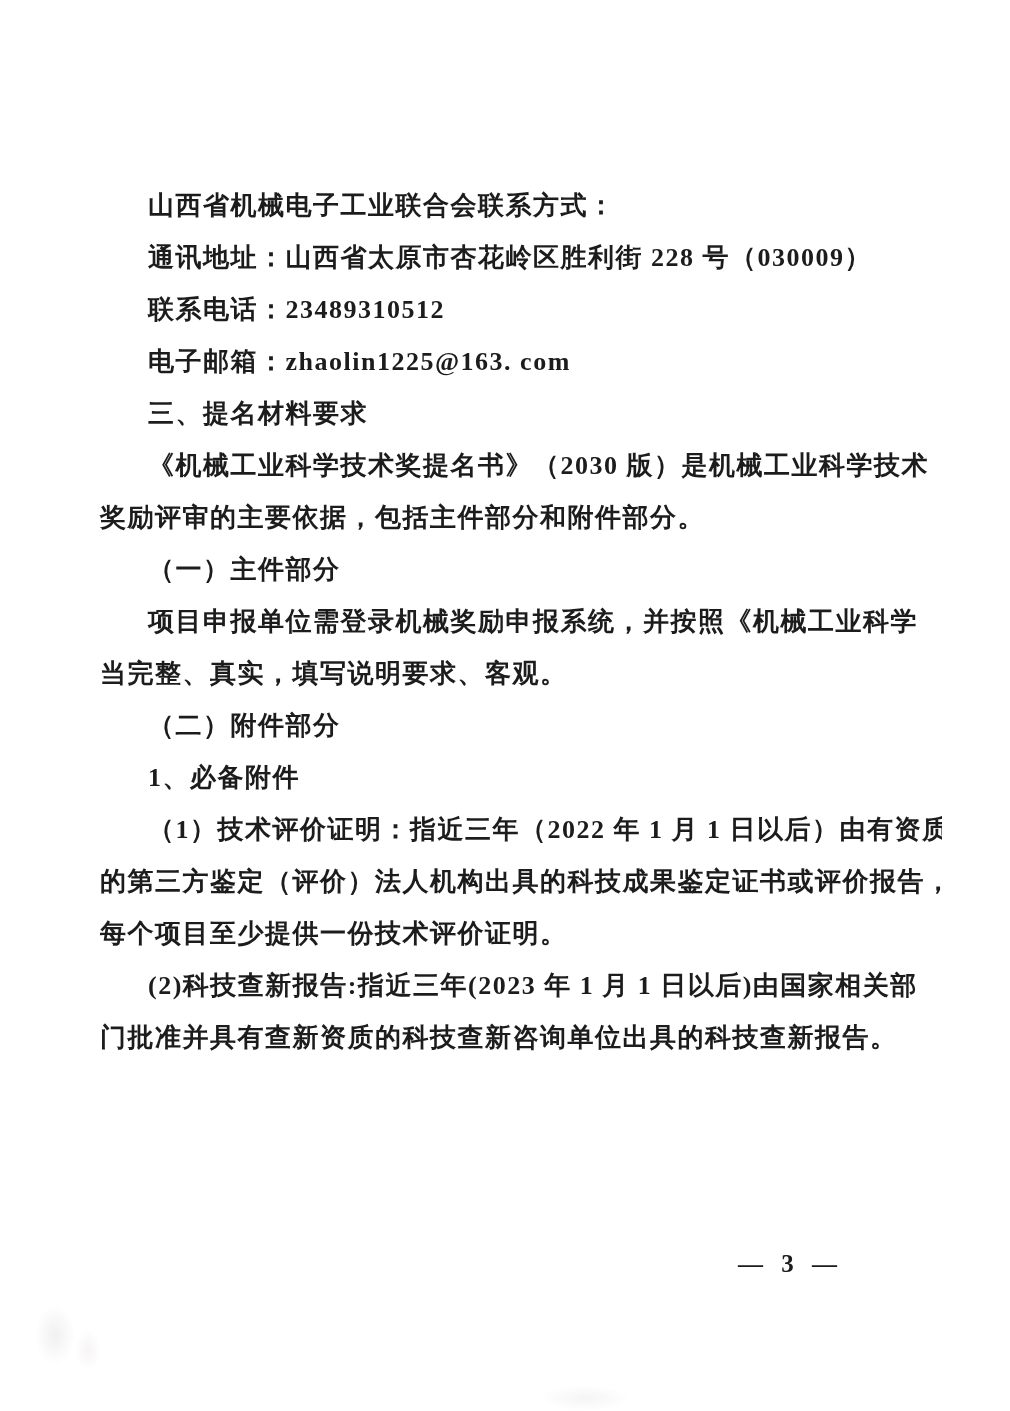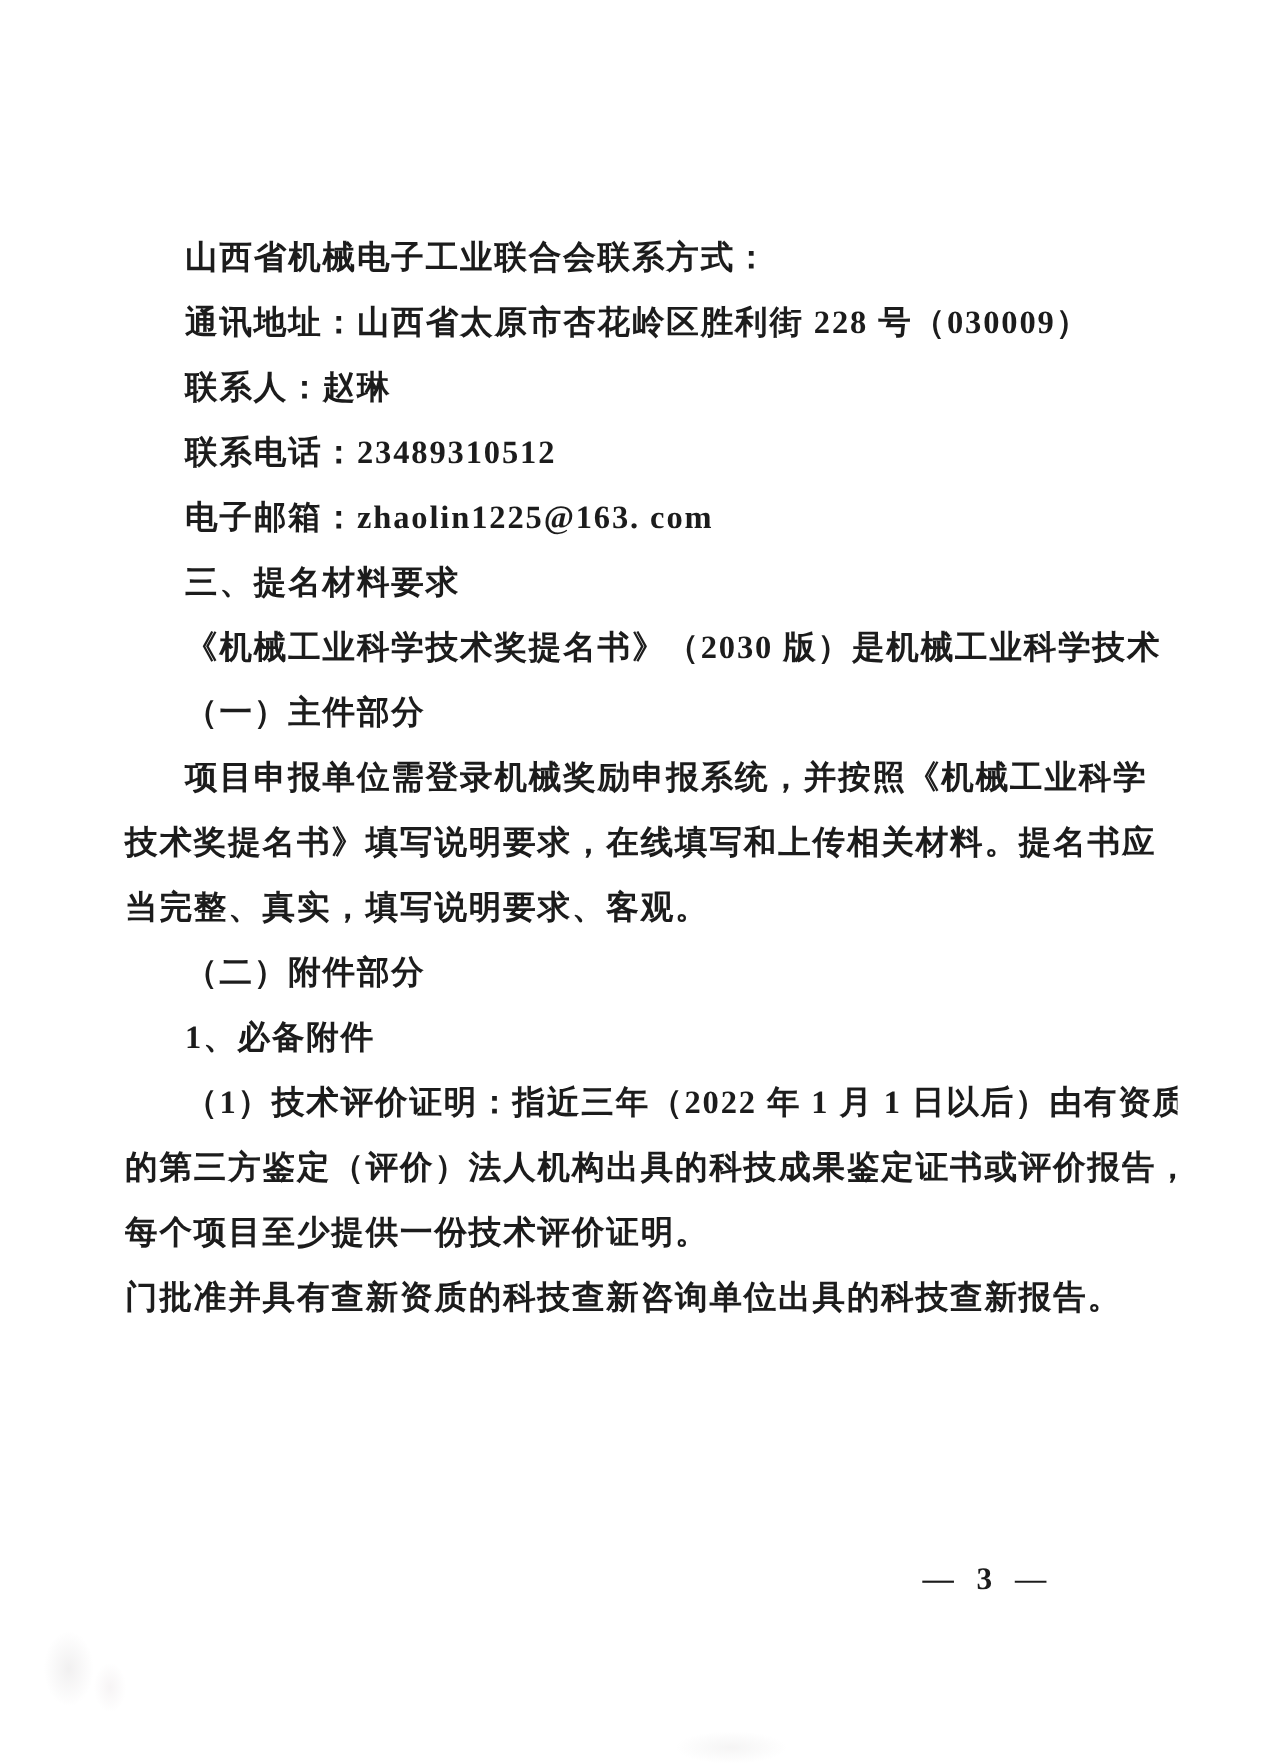--- a/index.html
+++ b/index.html
@@ -62,34 +62,34 @@
   }
 </style>
 </head>
 <body>
 
 <div class="page">
 
   <div class="text-block">
     <div class="line indent">山西省机械电子工业联合会联系方式：</div>
     <div class="line indent">通讯地址：山西省太原市杏花岭区胜利街 228 号（030009）</div>
-    <div class="line indent">联系人：赵琳</div>
     <div class="line indent">联系电话：23489310512</div>
     <div class="line indent">电子邮箱：zhaolin1225@163. com</div>
     <div class="line indent">三、提名材料要求</div>
     <div class="line indent">《机械工业科学技术奖提名书》（2030 版）是机械工业科学技术</div>
+    <div class="line">奖励评审的主要依据，包括主件部分和附件部分。</div>
     <div class="line indent">（一）主件部分</div>
     <div class="line indent">项目申报单位需登录机械奖励申报系统，并按照《机械工业科学</div>
-    <div class="line">技术奖提名书》填写说明要求，在线填写和上传相关材料。提名书应</div>
     <div class="line">当完整、真实，填写说明要求、客观。</div>
     <div class="line indent">（二）附件部分</div>
     <div class="line indent">1、必备附件</div>
     <div class="line indent">（1）技术评价证明：指近三年（2022 年 1 月 1 日以后）由有资质</div>
     <div class="line">的第三方鉴定（评价）法人机构出具的科技成果鉴定证书或评价报告，</div>
     <div class="line">每个项目至少提供一份技术评价证明。</div>
+    <div class="line indent">(2)科技查新报告:指近三年(2023 年 1 月 1 日以后)由国家相关部</div>
     <div class="line">门批准并具有查新资质的科技查新咨询单位出具的科技查新报告。</div>
   </div>
 
   <div class="page-number">— 3 —</div>
 
   <div class="smudge smudge-a"></div>
   <div class="smudge smudge-b"></div>
   <div class="smudge smudge-c"></div>
 
 </div>

